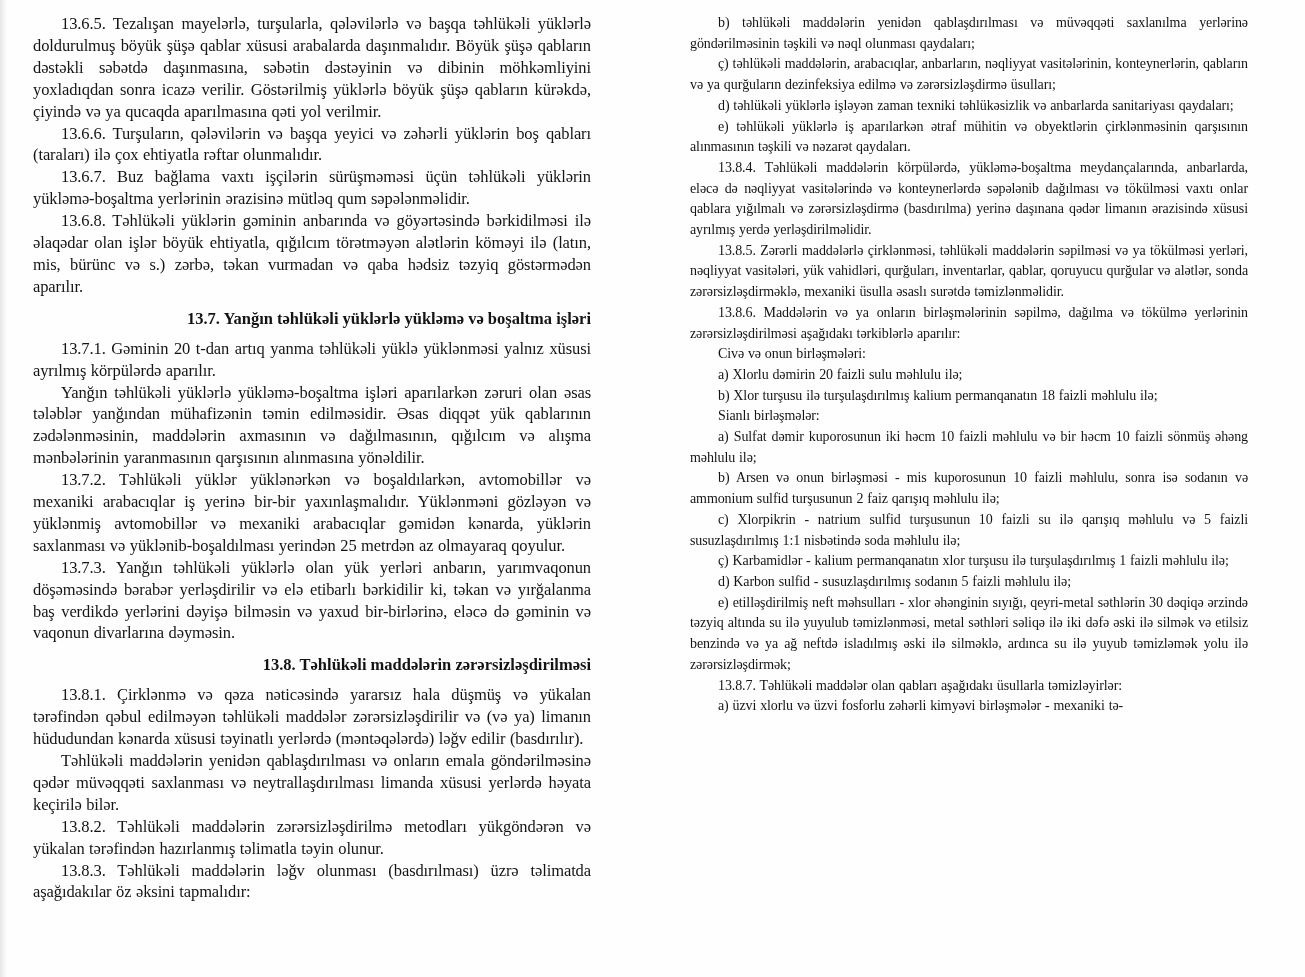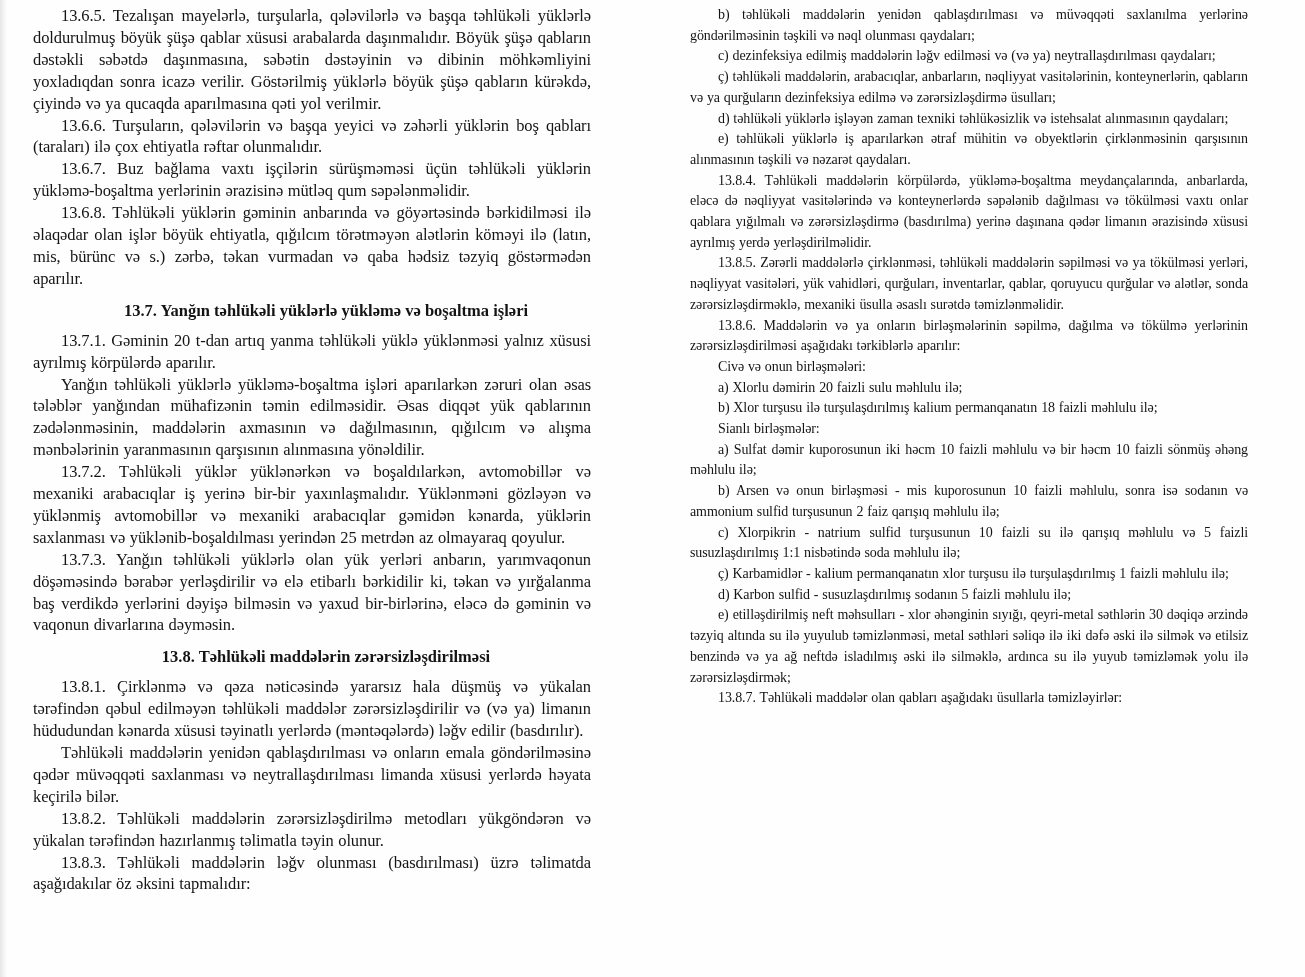--- a/index.html
+++ b/index.html
@@ -6,21 +6,21 @@
     margin: 0;
     padding: 0;
     background: #ffffff;
   }
   .page {
     position: relative;
     width: 1305px;
     height: 977px;
     background: #fefefe;
     box-sizing: border-box;
-    padding: 5px 57px 6px 33px;
+    padding: 13px 57px 6px 33px;
     display: flex;
     overflow: hidden;
     font-family: "Liberation Serif", "DejaVu Serif", serif;
     color: #141414;
   }
   
   .page::before {
     content: "";
     position: absolute;
     left: 0; top: 0; bottom: 0;
@@ -49,21 +49,21 @@
     margin: 0;
     text-indent: 28px;
     text-align: justify;
     letter-spacing: -0.1px;
     word-spacing: 0.5px;
   }
   p.heading {
     margin: 10px 0 8px 0;
     text-indent: 28px;
     font-weight: bold;
-    text-align: center;
+    text-align: right;
   }
 </style>
 </head>
 <body>
 
 <div class="page">
 
   <div class="col col-left">
     <p class="body-p">13.6.5. Tezalışan mayelərlə, turşularla, qələvilərlə və başqa təhlükəli yüklərlə doldurulmuş böyük şüşə qablar xüsusi arabalarda daşınmalıdır. Böyük şüşə qabların dəstəkli səbətdə daşınmasına, səbətin dəstəyinin və dibinin möhkəmliyini yoxladıqdan sonra icazə verilir. Göstərilmiş yüklərlə böyük şüşə qabların kürəkdə, çiyində və ya qucaqda aparılmasına qəti yol verilmir.</p>
     <p class="body-p">13.6.6. Turşuların, qələvilərin və başqa yeyici və zəhərli yüklərin boş qabları (taraları) ilə çox ehtiyatla rəftar olunmalıdır.</p>
@@ -78,33 +78,33 @@
     <p class="body-p">13.8.1. Çirklənmə və qəza nəticəsində yararsız hala düşmüş və yükalan tərəfindən qəbul edilməyən təhlükəli maddələr zərərsizləşdirilir və (və ya) limanın hüdudundan kənarda xüsusi təyinatlı yerlərdə (məntəqələrdə) ləğv edilir (basdırılır).</p>
     <p class="body-p">Təhlükəli maddələrin yenidən qablaşdırılması və onların emala göndərilməsinə qədər müvəqqəti saxlanması və neytrallaşdırılması limanda xüsusi yerlərdə həyata keçirilə bilər.</p>
     <p class="body-p">13.8.2. Təhlükəli maddələrin zərərsizləşdirilmə metodları yükgöndərən və yükalan tərəfindən hazırlanmış təlimatla təyin olunur.</p>
     <p class="body-p">13.8.3. Təhlükəli maddələrin ləğv olunması (basdırılması) üzrə təlimatda aşağıdakılar öz əksini tapmalıdır:</p>
   </div>
 
   <div class="col-gap"></div>
 
   <div class="col col-right">
     <p class="body-p">b) təhlükəli maddələrin yenidən qablaşdırılması və müvəqqəti saxlanılma yerlərinə göndərilməsinin təşkili və nəql olunması qaydaları;</p>
-    <p class="body-p">c) dezinfeksiya edilmiş maddələrin ləğv edilməsi və (və ya) neytrallaşdırılması qaydaları;</p>
     <p class="body-p">ç) təhlükəli maddələrin, arabacıqlar, anbarların, nəqliyyat vasitələrinin, konteynerlərin, qabların və ya qurğuların dezinfeksiya edilmə və zərərsizləşdirmə üsulları;</p>
-    <p class="body-p">d) təhlükəli yüklərlə işləyən zaman texniki təhlükəsizlik və istehsalat alınmasının qaydaları;</p>
+    <p class="body-p">d) təhlükəli yüklərlə işləyən zaman texniki təhlükəsizlik və anbarlarda sanitariyası qaydaları;</p>
     <p class="body-p">e) təhlükəli yüklərlə iş aparılarkən ətraf mühitin və obyektlərin çirklənməsinin qarşısının alınmasının təşkili və nəzarət qaydaları.</p>
     <p class="body-p">13.8.4. Təhlükəli maddələrin körpülərdə, yükləmə-boşaltma meydançalarında, anbarlarda, eləcə də nəqliyyat vasitələrində və konteynerlərdə səpələnib dağılması və tökülməsi vaxtı onlar qablara yığılmalı və zərərsizləşdirmə (basdırılma) yerinə daşınana qədər limanın ərazisində xüsusi ayrılmış yerdə yerləşdirilməlidir.</p>
     <p class="body-p">13.8.5. Zərərli maddələrlə çirklənməsi, təhlükəli maddələrin səpilməsi və ya tökülməsi yerləri, nəqliyyat vasitələri, yük vahidləri, qurğuları, inventarlar, qablar, qoruyucu qurğular və alətlər, sonda zərərsizləşdirməklə, mexaniki üsulla əsaslı surətdə təmizlənməlidir.</p>
     <p class="body-p">13.8.6. Maddələrin və ya onların birləşmələrinin səpilmə, dağılma və tökülmə yerlərinin zərərsizləşdirilməsi aşağıdakı tərkiblərlə aparılır:</p>
     <p class="body-p">Civə və onun birləşmələri:</p>
     <p class="body-p">a) Xlorlu dəmirin 20 faizli sulu məhlulu ilə;</p>
     <p class="body-p">b) Xlor turşusu ilə turşulaşdırılmış kalium permanqanatın 18 faizli məhlulu ilə;</p>
     <p class="body-p">Sianlı birləşmələr:</p>
     <p class="body-p">a) Sulfat dəmir kuporosunun iki həcm 10 faizli məhlulu və bir həcm 10 faizli sönmüş əhəng məhlulu ilə;</p>
     <p class="body-p">b) Arsen və onun birləşməsi - mis kuporosunun 10 faizli məhlulu, sonra isə sodanın və ammonium sulfid turşusunun 2 faiz qarışıq məhlulu ilə;</p>
     <p class="body-p">c) Xlorpikrin - natrium sulfid turşusunun 10 faizli su ilə qarışıq məhlulu və 5 faizli susuzlaşdırılmış 1:1 nisbətində soda məhlulu ilə;</p>
     <p class="body-p">ç) Karbamidlər - kalium permanqanatın xlor turşusu ilə turşulaşdırılmış 1 faizli məhlulu ilə;</p>
     <p class="body-p">d) Karbon sulfid - susuzlaşdırılmış sodanın 5 faizli məhlulu ilə;</p>
     <p class="body-p">e) etilləşdirilmiş neft məhsulları - xlor əhənginin sıyığı, qeyri-metal səthlərin 30 dəqiqə ərzində təzyiq altında su ilə yuyulub təmizlənməsi, metal səthləri səliqə ilə iki dəfə əski ilə silmək və etilsiz benzində və ya ağ neftdə isladılmış əski ilə silməklə, ardınca su ilə yuyub təmizləmək yolu ilə zərərsizləşdirmək;</p>
     <p class="body-p">13.8.7. Təhlükəli maddələr olan qabları aşağıdakı üsullarla təmizləyirlər:</p>
+    <p class="body-p">a) üzvi xlorlu və üzvi fosforlu zəhərli kimyəvi birləşmələr - mexaniki tə-</p>
   </div>
 
 </div>
 
 </body></html>

